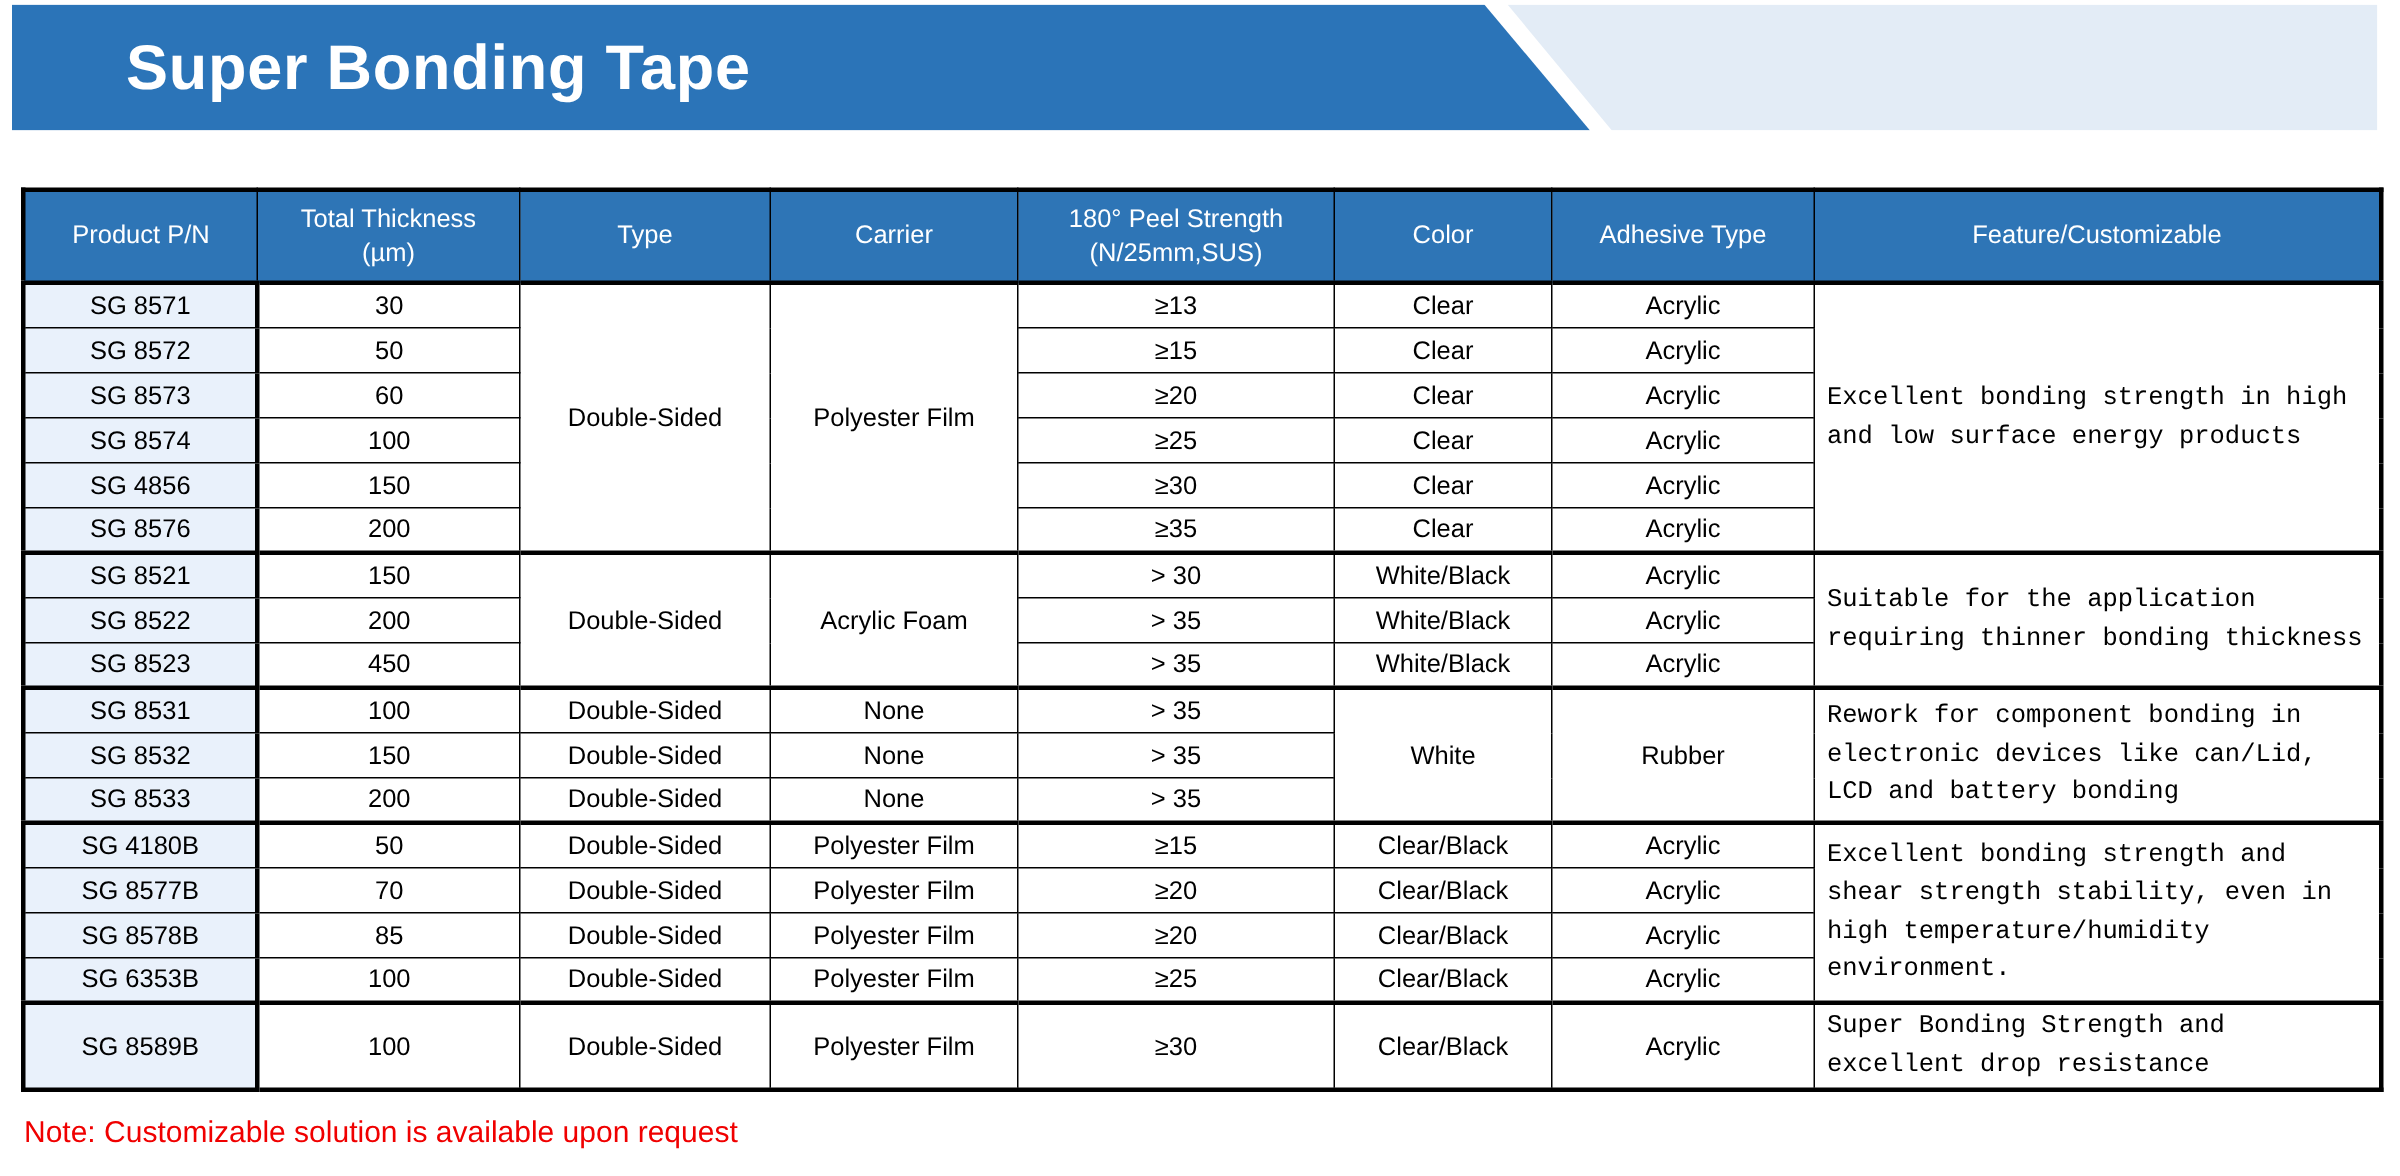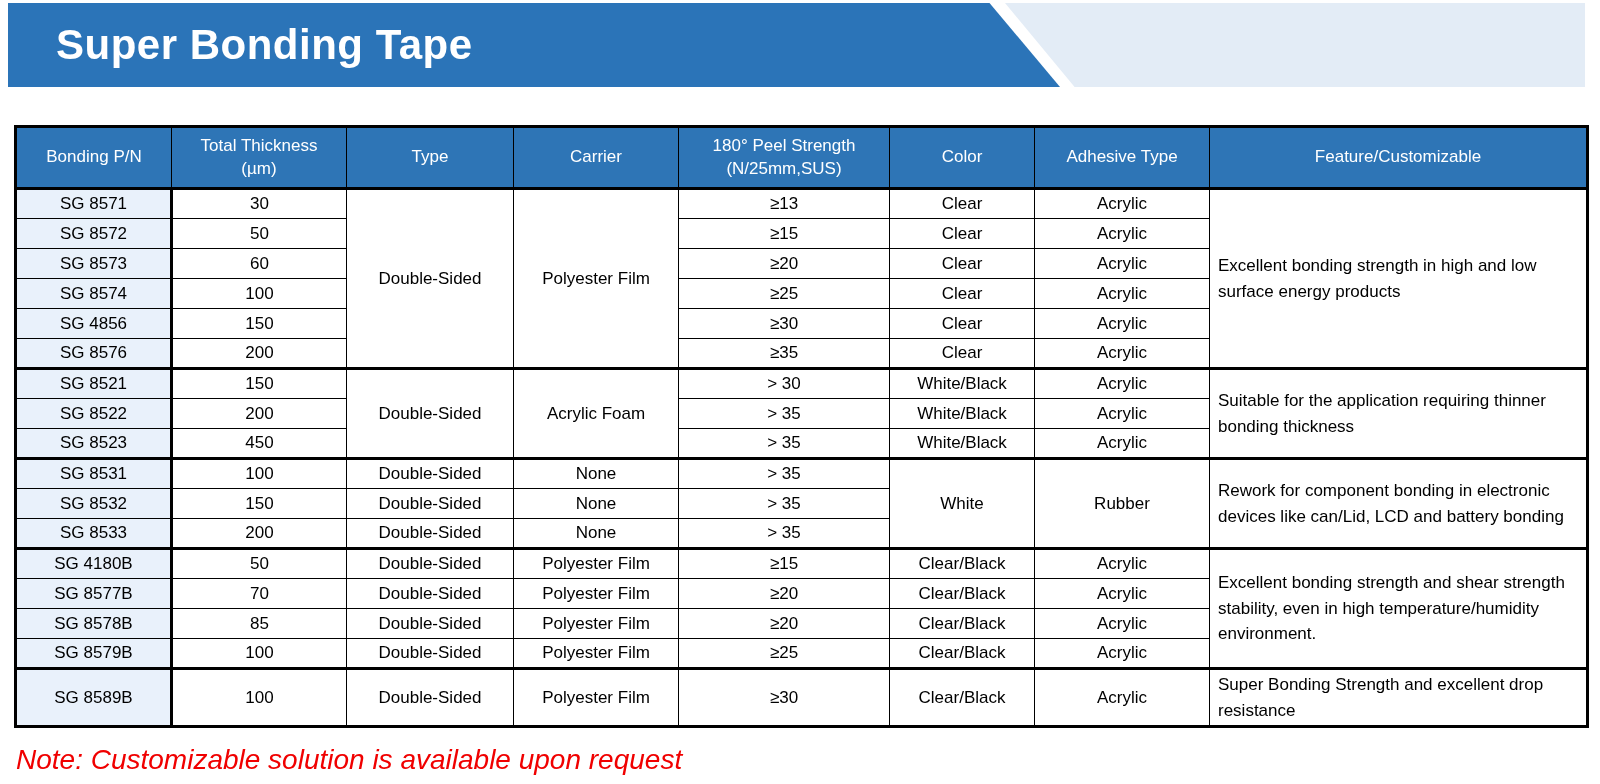--- a/index.html
+++ b/index.html
@@ -13,20 +13,21 @@
   *{box-sizing:border-box;}
   html,body{margin:0;padding:0;}
   body{
     width:1600px;height:784px;position:relative;background:#fff;overflow:hidden;
     font-family:"Liberation Sans",sans-serif;
   }
   .banner-blue{
     position:absolute;left:8px;top:3px;width:1052px;height:84px;
     background:var(--banner-blue);
     clip-path:polygon(0 0,93.3% 0,100% 100%,0 100%);
+    padding-left:28px;
   }
   .banner-title{
     color:#fff;font-size:42px;font-weight:bold;line-height:84px;
     padding-left:48px;white-space:nowrap;letter-spacing:0.5px;
   }
   .banner-light{
     position:absolute;left:1005px;top:3px;width:580px;height:84px;
     background:var(--banner-light);
     clip-path:polygon(0 0,100% 0,100% 100%,12% 100%);
   }
@@ -40,26 +41,26 @@
     border:1.5px solid var(--line);border-bottom:3px solid var(--line);
     height:62px;white-space:pre-line;line-height:1.35;padding:0 2px;
     text-align:center;vertical-align:middle;
   }
   table.spec td{
     border:1.5px solid var(--line);font-size:17px;color:#000;
     text-align:center;vertical-align:middle;height:30px;padding:0 4px;
     background:#fff;line-height:1.25;
   }
   table.spec td.pn{background:var(--pn-bg);border-right:3px solid var(--line);}
-  table.spec td.feature{text-align:left;padding:2px 8px;line-height:1.5;}
+  table.spec td.feature{text-align:left;padding:2px 8px;line-height:1.5;font-family:Liberation Mono, monospace;}
   table.spec tr.thick-top td{border-top:3px solid var(--line);}
   table.spec tr.tall td{height:50px;}
   .note{
     position:absolute;left:16px;top:744px;color:var(--note-red);
-    font-size:28px;white-space:nowrap;font-style:italic;
+    font-size:20px;white-space:nowrap;
   }
 </style>
 </head>
 <body>
 
 <div class="banner-blue">
   <div class="banner-title">Super Bonding Tape</div>
 </div>
 <div class="banner-light"></div>
 
@@ -70,21 +71,21 @@
         <col style="width: 175px;">
         <col style="width: 167px;">
         <col style="width: 165px;">
         <col style="width: 211px;">
         <col style="width: 145px;">
         <col style="width: 175px;">
         <col style="width: 378px;">
       </colgroup>
     <thead>
         <tr id="spec-head">
-          <th>Bonding P/N</th>
+          <th>Product P/N</th>
           <th>Total Thickness
 (µm)</th>
           <th>Type</th>
           <th>Carrier</th>
           <th>180° Peel Strength
 (N/25mm,SUS)</th>
           <th>Color</th>
           <th>Adhesive Type</th>
           <th>Feature/Customizable</th>
         </tr>
@@ -205,21 +206,21 @@
         <tr>
           <td class="pn">SG 8578B</td>
           <td class="thickness">85</td>
           <td class="type">Double-Sided</td>
           <td class="carrier">Polyester Film</td>
           <td class="peel">≥20</td>
           <td class="color">Clear/Black</td>
           <td class="adhesive">Acrylic</td>
         </tr>
         <tr>
-          <td class="pn">SG 8579B</td>
+          <td class="pn">SG 6353B</td>
           <td class="thickness">100</td>
           <td class="type">Double-Sided</td>
           <td class="carrier">Polyester Film</td>
           <td class="peel">≥25</td>
           <td class="color">Clear/Black</td>
           <td class="adhesive">Acrylic</td>
         </tr>
         <tr class="thick-top tall">
           <td class="pn">SG 8589B</td>
           <td class="thickness">100</td>

